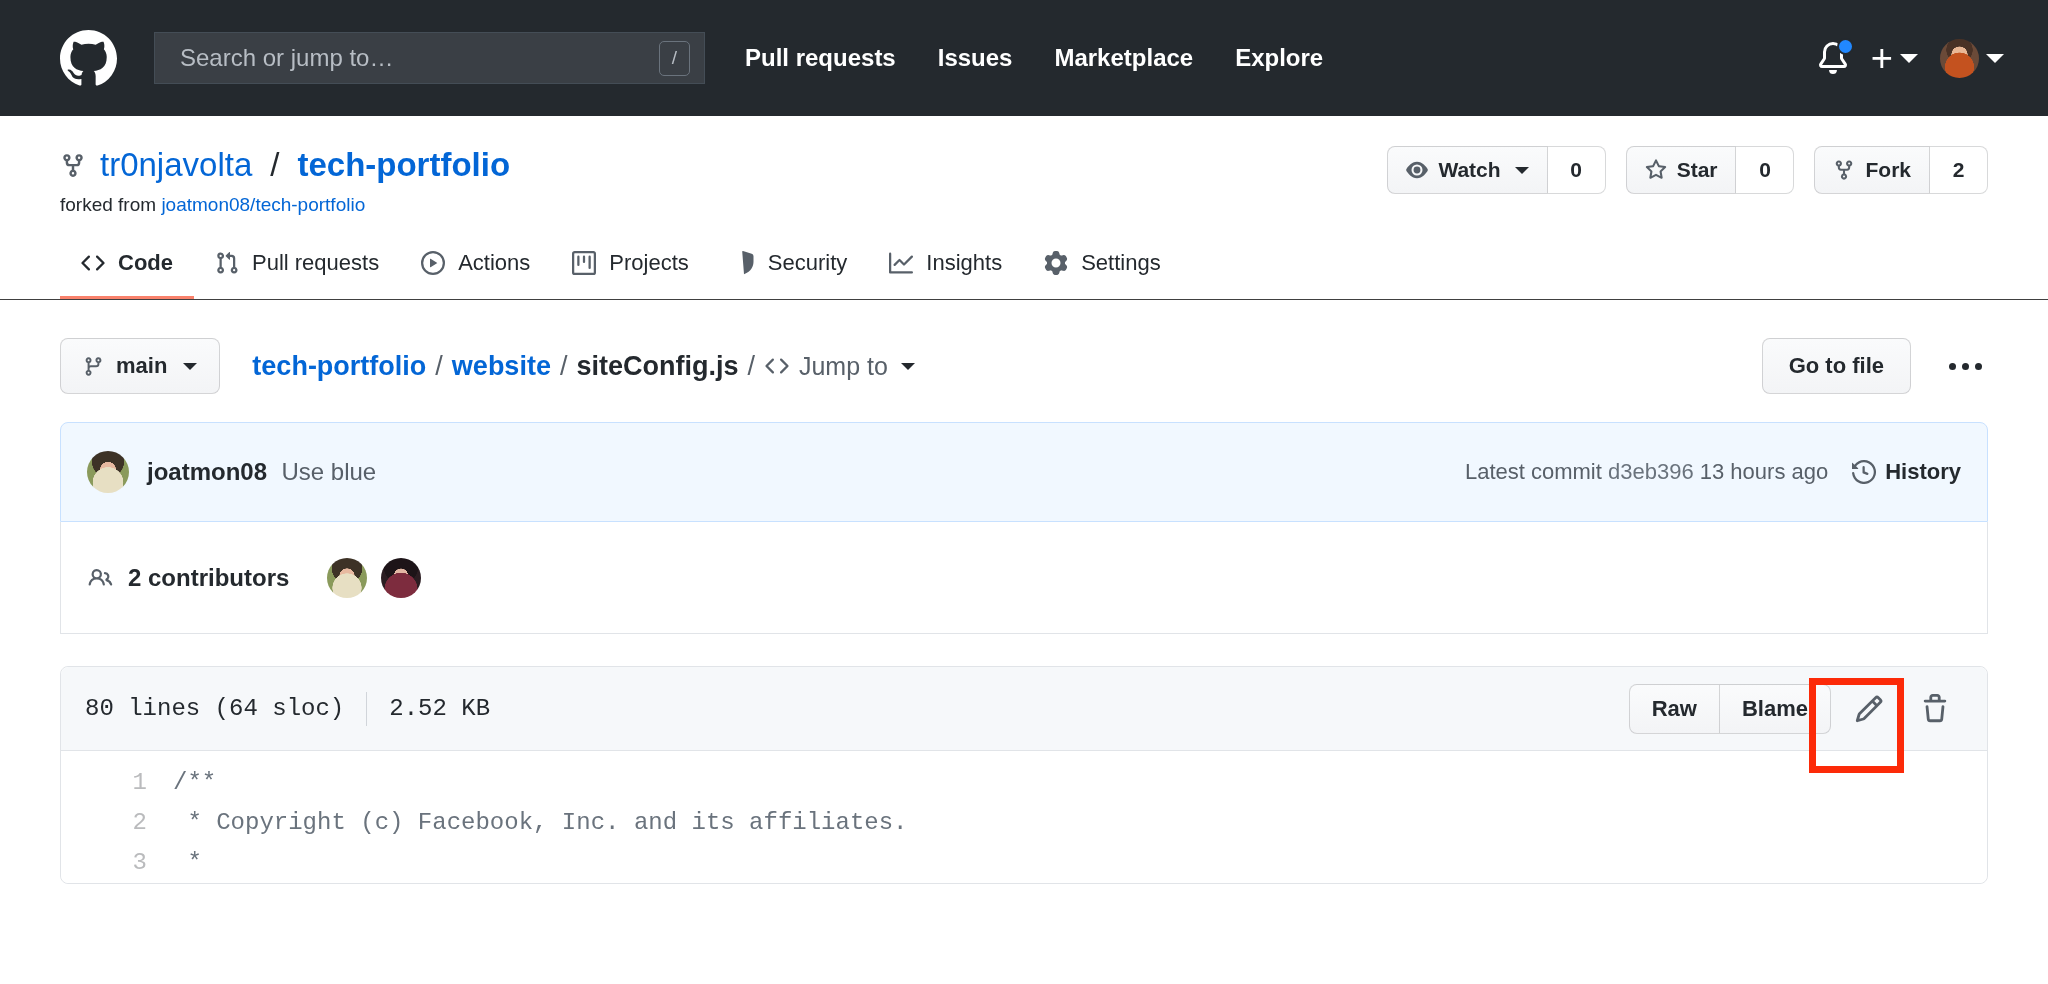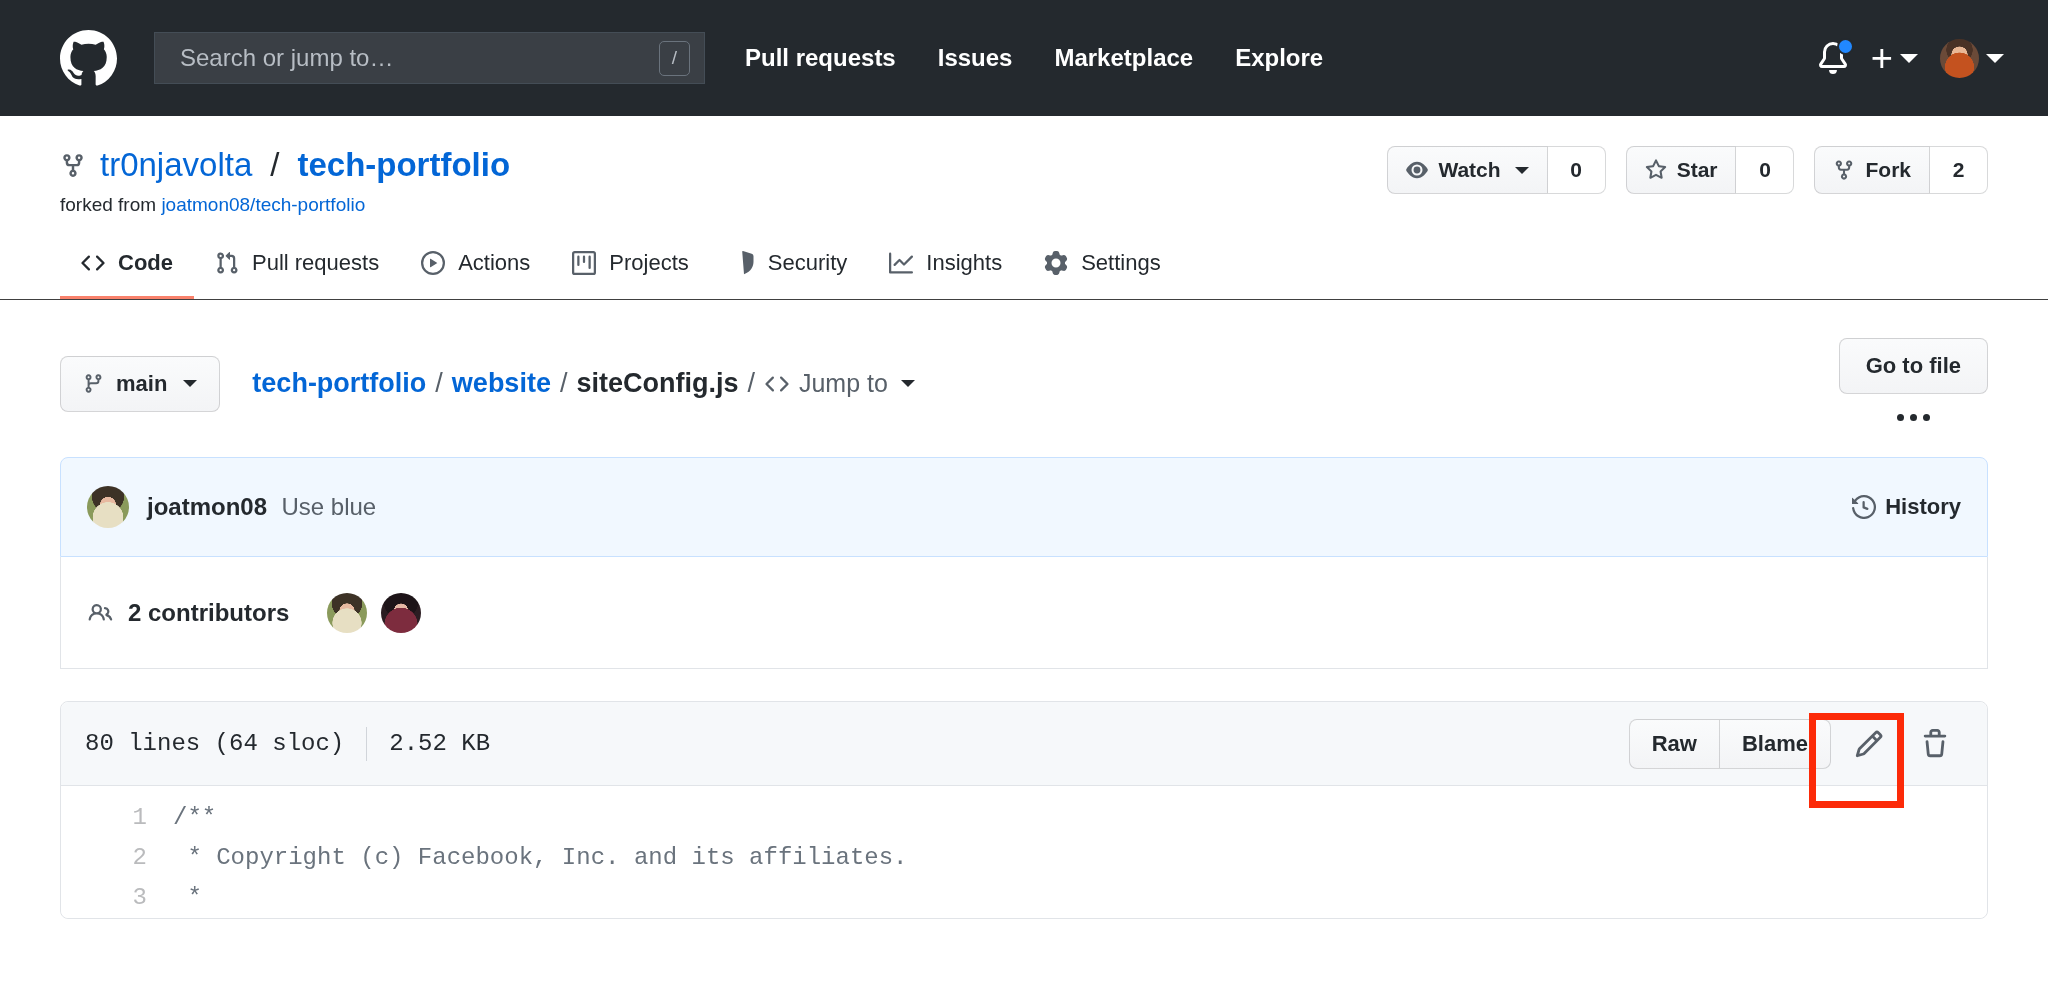--- a/index.html
+++ b/index.html
@@ -190,21 +190,21 @@
   .breadcrumb a { color: #0366d6; text-decoration: none; font-weight: bold; }
   .breadcrumb .sep { color: #586069; font-weight: 300; }
   .breadcrumb .current { color: #24292e; font-weight: bold; }
   .jumpto {
     display: flex; align-items: center; gap: 9px;
     color: #586069; font-size: 25px; font-weight: normal;
     cursor: pointer;
   }
   .jumpto svg { width: 26px; height: 18px; fill: #586069; }
 
-  .file-nav-right { margin-left: auto; display: flex; align-items: center; gap: 12px; flex-direction: column; }
+  .file-nav-right { margin-left: auto; display: flex; align-items: center; gap: 32px; }
   .goto-file-btn {
     background: linear-gradient(#fafbfc, #f3f4f6);
     border: 1px solid rgba(27,31,35,0.17);
     border-radius: 8px;
     height: 56px; padding: 0 26px;
     font-size: 22px; font-weight: 600;
     color: #24292e; cursor: pointer;
     font-family: "Liberation Sans", sans-serif;
   }
   .kebab {
@@ -608,20 +608,25 @@
 
   <div class="commit-box">
     <div class="commit-left">
       <span class="commit-avatar"></span>
       <span>
         <a href="#" class="commit-author" style="text-decoration:none;color:#24292e;">joatmon08</a>
         <span class="commit-msg">Use blue</span>
       </span>
     </div>
     <div class="commit-right">
+      <span class="latest-commit">
+        <span>Latest commit</span>
+        <span class="sha">d3eb396</span>
+        <span>13 hours ago</span>
+      </span>
       <a href="#" class="history-link">
         <svg viewBox="0 0 16 16">
           <path d="m.427 1.927 1.215 1.215a8.002 8.002 0 1 1-1.6 5.685.75.75 0 1 1
                    1.493-.154 6.5 6.5 0 1 0 1.18-4.458l1.358 1.358A.25.25 0 0 1
                    3.896 6H.25A.25.25 0 0 1 0 5.75V2.104a.25.25 0 0 1
                    .427-.177ZM7.75 4a.75.75 0 0 1 .75.75v2.992l2.028.812a.75.75 0 0
                    1-.557 1.392l-2.5-1A.751.751 0 0 1 7 8.25v-3.5A.75.75 0 0 1 7.75 4Z"></path>
         </svg>
         <span>History</span>
       </a>

